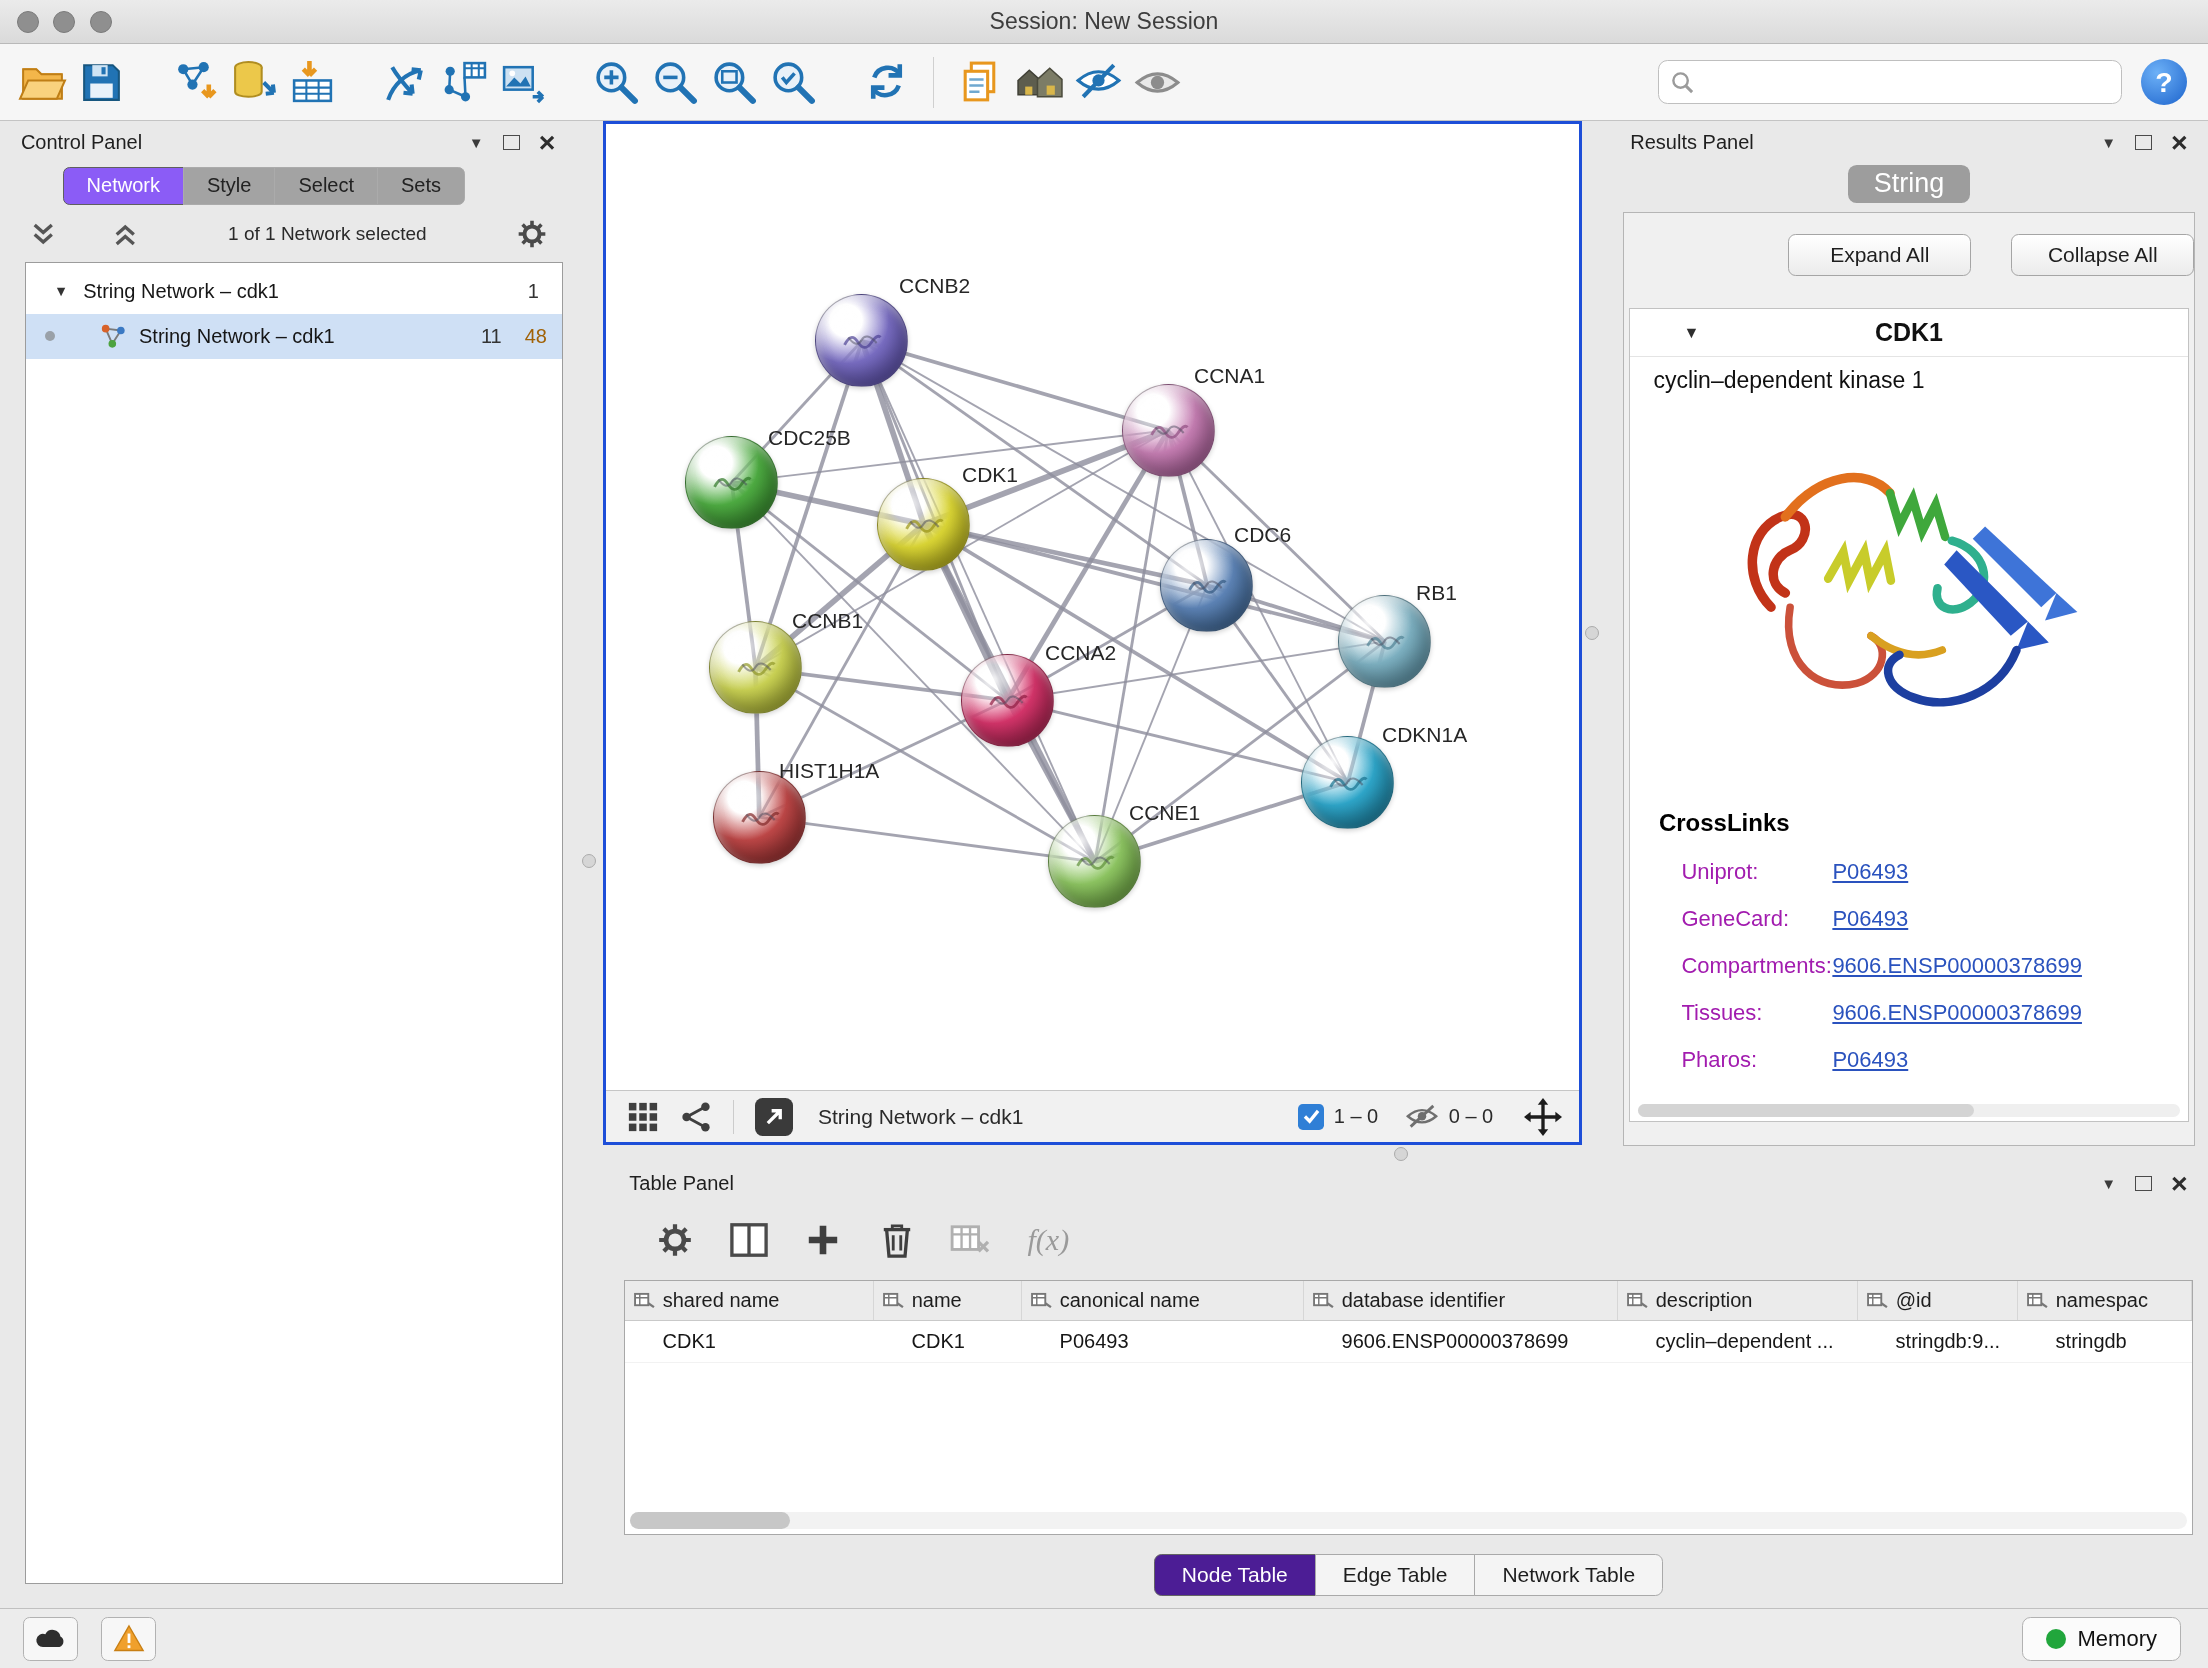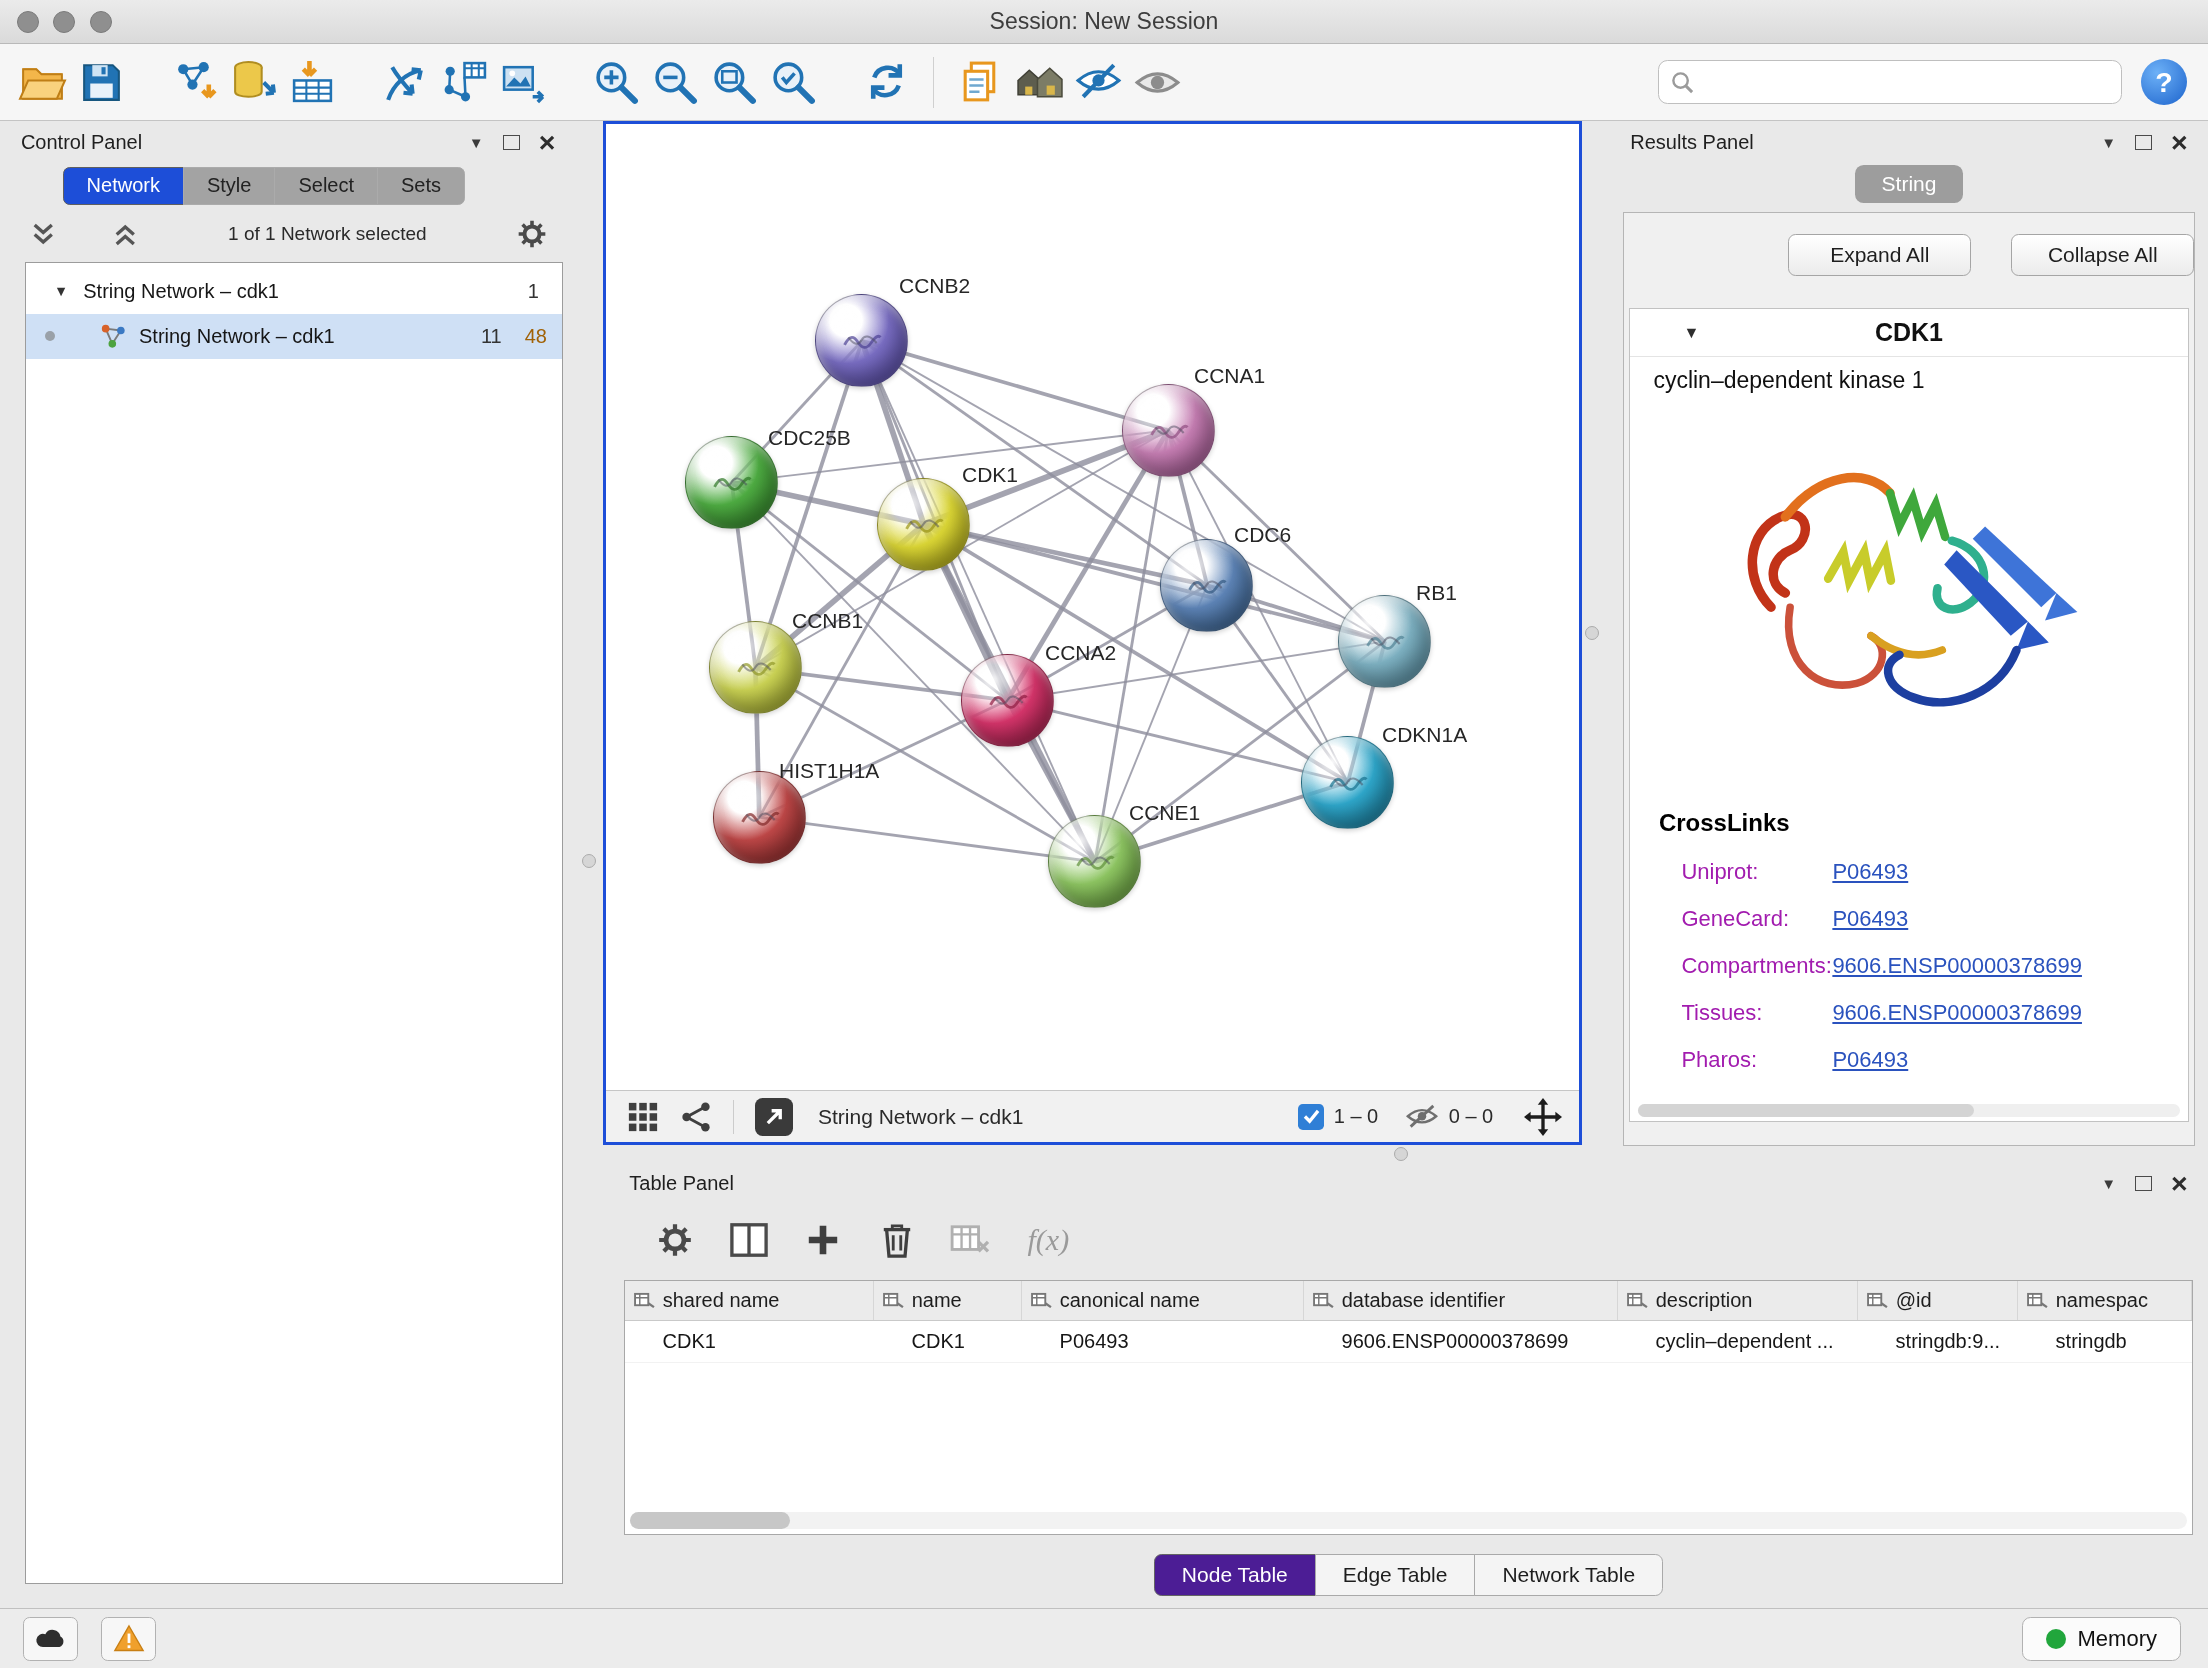--- a/index.html
+++ b/index.html
@@ -32,21 +32,21 @@
   .phead .spacer { flex:1; }
   .ph-tri { font-size:15px; color:#3c3c3c; margin-right:19px; }
   .ph-float { width:17px; height:15px; border:1.9px solid #4a4a4a; margin-right:19px; }
   .ph-x { font-size:28.5px; font-weight:bold; color:#2d2d2d; line-height:1; }
 
   
   .control-panel { position:absolute; left:7.6px; top:121px; width:561px; height:1463px; }
   .cp-tabs { display:flex; margin:3.8px 0 0 55px; }
   .cp-tab { height:38px; padding:0 23px; display:flex; align-items:center; font-size:20px;
     background:#a3a3a3; border:1px solid #ababab; margin-left:-1px; color:#222; }
-  .cp-tab.sel { background:#1d4ed8; color:#fff; border-color:#5f5f5f; }
+  .cp-tab.sel { background:#8b5cf6; color:#fff; border-color:#5f5f5f; }
   .cp-tab.r-left { border-radius:6.7px 0 0 6.7px; margin-left:0; }
   .cp-tab.r-right { border-radius:0 6.7px 6.7px 0; }
   .cp-selrow { display:flex; align-items:center; height:48px; padding:0 21px; font-size:19px; color:#2a2a2a; margin-top:5.7px;gap:44px; }
   .cp-selrow .txt { flex:1; text-align:center; }
   .treebox { position:absolute; left:17px; right:5.7px; top:141px; bottom:0; background:#fff;
     border:1px solid #9c9c9c; overflow:hidden; padding-top:5.7px; }
   .trow { display:flex; align-items:center; height:45px; font-size:20px; }
   .trow .tri { margin-left:28.5px; font-size:14.3px; color:#333; }
   .trow .lbl { margin-left:15px; color:#161616; }
   .trow .cnt { margin-left:auto; margin-right:23px; color:#333; }
@@ -77,21 +77,21 @@
   .ns-name { font-size:21px; color:#2a2a2a; }
   .ns-right { margin-left:auto; display:flex; align-items:center; }
   .ns-check { width:26px; height:26px; background:#2f7fd6; border-radius:4.8px;
     display:flex; align-items:center; justify-content:center; margin-right:9.5px; flex:none; }
   .ns-count { margin-right:27px; color:#2a2a2a; }
   .ns-eyeslash { margin-right:9.5px; display:flex; }
   .ns-crosshair { margin:0 17px 0 3.8px; display:flex; }
 
   
   .results-panel { position:absolute; left:1617px; top:121px; width:584px; height:1036px; }
-  .string-pill { width:108px; height:38px; background:#9d9d9d; border-radius:8.6px; color:#fff; font-size:21px;
+  .string-pill { width:122px; height:38px; background:#9d9d9d; border-radius:8.6px; color:#fff; font-size:27px;
     display:flex; align-items:center; justify-content:center; margin:1.9px auto 0; }
   .rp-box { position:absolute; left:5.7px; right:5.7px; top:91px; bottom:11.4px; background:#f0f0f0; border:1px solid #b5b5b5; }
   .rp-buttons { display:flex; justify-content:flex-end; gap:40px; padding:21px 0 17px; }
   .rp-btn { min-width:183px; height:42px; background:linear-gradient(#ffffff,#ebebeb); border:1px solid #a5a5a5;
     border-radius:7.6px; font-size:21px; display:flex; align-items:center; justify-content:center; color:#1e1e1e; }
   .cdk-box { position:absolute; left:5.7px; right:5.7px; top:95px; bottom:23px; background:#fff; border:1px solid #c2c2c2; overflow:hidden; }
   .cdk-head { height:48px; display:flex; align-items:center; position:relative; border-bottom:1px solid #e4e4e4; }
   .cdk-head .tri { position:absolute; left:53px; font-size:16px; color:#2e2e2e; }
   .cdk-head .name { flex:1; text-align:center; font-size:25px; font-weight:bold; color:#111; }
   .cdk-sub { font-size:23px; color:#101010; padding:9.5px 23px 0; }

